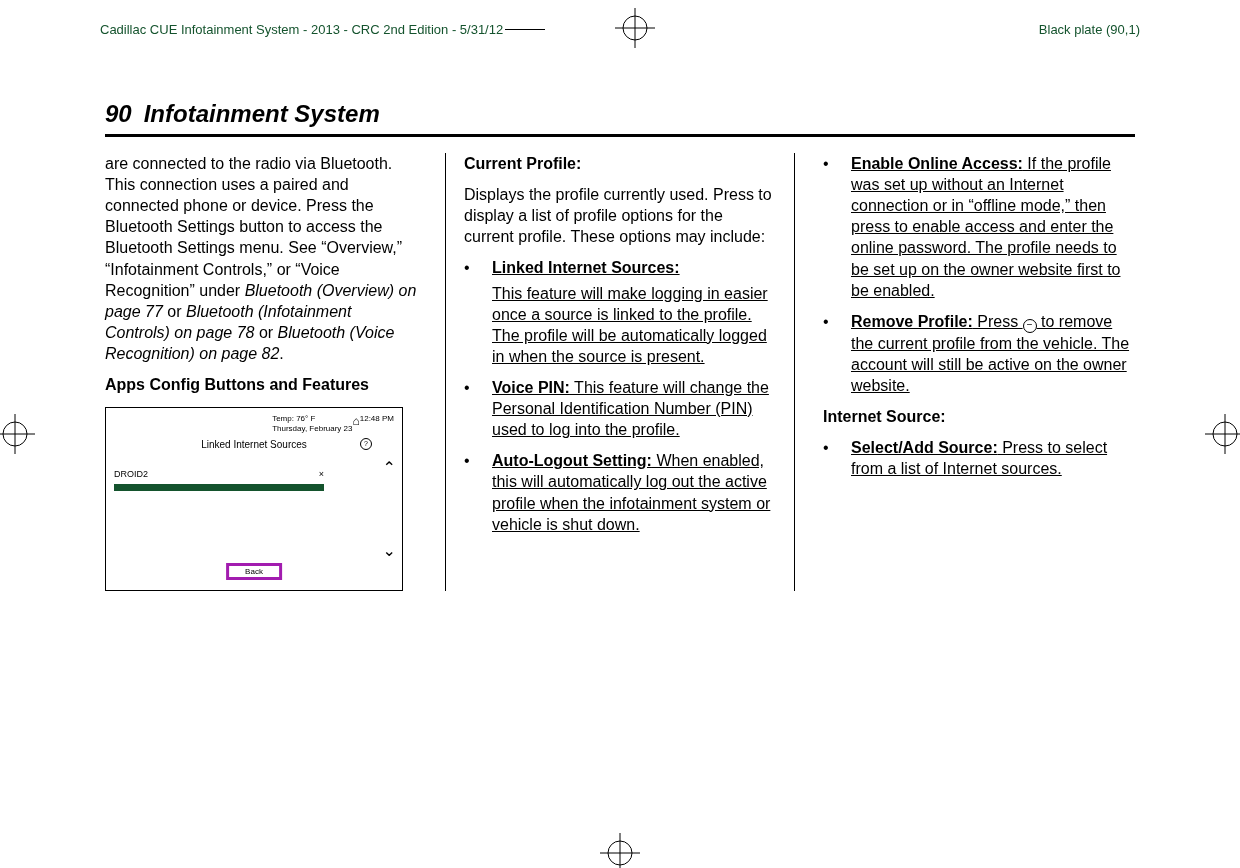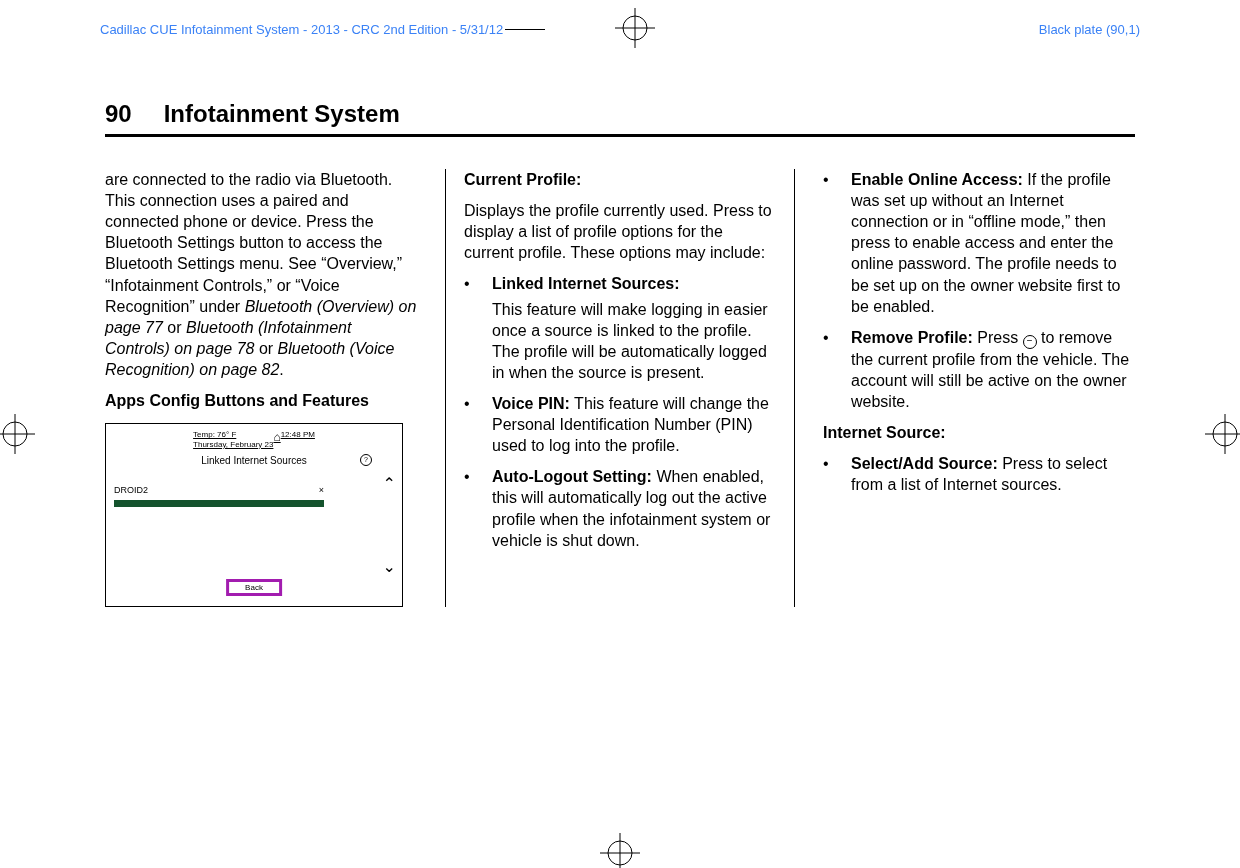--- a/index.html
+++ b/index.html
@@ -18,21 +18,21 @@
     width: 40px;
     height: 40px;
   }
   .reg-mark svg { width: 40px; height: 40px; }
   .header-line {
     position: absolute;
     top: 22px;
     left: 100px;
     right: 100px;
     font-size: 13px;
-    color: #3b82f6;
+    color: #14532d;
     display: flex;
     align-items: center;
   }
   .header-left { flex: 0 0 auto; }
   .header-rule {
     border-top: 1px solid #000;
     flex: 0 0 auto;
     width: 40px;
     margin-left: 2px;
   }
@@ -45,55 +45,57 @@
   .page-area {
     position: absolute;
     left: 105px;
     right: 105px;
     top: 100px;
     bottom: 60px;
   }
   .running-head {
     display: flex;
     align-items: baseline;
-    gap: 32px;
+    gap: 12px;
     font-weight: bold;
     font-size: 24px;
+    font-style: italic;
   }
   .running-head .pnum { }
   .running-head .ptitle { font-size: 24px; }
   .hr-thick {
     border: none;
     border-top: 3px solid #000;
     margin: 6px 0 0 0;
   }
   .cols {
     display: flex;
     gap: 10px;
-    margin-top: 32px;
+    margin-top: 16px;
   }
   .col {
     flex: 1 1 0;
     padding: 0 18px;
     font-size: 16px;
     line-height: 1.32;
   }
   .col.mid { border-left: 1px solid #000; border-right: 1px solid #000; }
   .col p { margin: 0 0 10px 0; }
   .bold { font-weight: bold; }
   .ital { font-style: italic; }
   ul.bullets {
     list-style: none;
     margin: 8px 0;
     padding: 0 0 0 0;
   }
   ul.bullets > li {
     position: relative;
     padding-left: 28px;
     margin-bottom: 10px;
+    text-decoration: underline;
   }
   ul.bullets > li::before {
     content: "\2022";
     position: absolute;
     left: 0px;
     top: 0;
     font-size: 16px;
   }
   .indent-sub {
     margin: 4px 0 0 0;
@@ -103,21 +105,21 @@
   .mock {
     border: 1px solid #000;
     width: 280px;
     height: 170px;
     padding: 6px 8px;
     margin-top: 12px;
     position: relative;
     font-size: 8px;
     line-height: 1.2;
   }
-  .mock-top { display: flex; justify-content: center; align-items: flex-start; text-decoration: underline; }
+  .mock-top { display: flex; justify-content: flex-end; align-items: flex-start; }
   .mock-home { font-size: 12px; }
   .mock-title-row { display:flex; justify-content:center; align-items:flex-end; gap:6px; margin-top:6px; font-size:10px; }
   .mock-q {
     border:1px solid #000; border-radius:50%; width:10px; height:10px;
     display:inline-flex; align-items:center; justify-content:center; font-size:7px;
     position:absolute; right:30px; top:30px;
   }
   .mock-list { margin-top:14px; }
   .mock-row { display:flex; justify-content:space-between; border-bottom:7px solid #14532d; padding:4px 0; font-size:9px; }
   .mock-arrows { position:absolute; right:6px; top:50px; font-size:16px; display:flex; flex-direction:column; gap:64px; }

